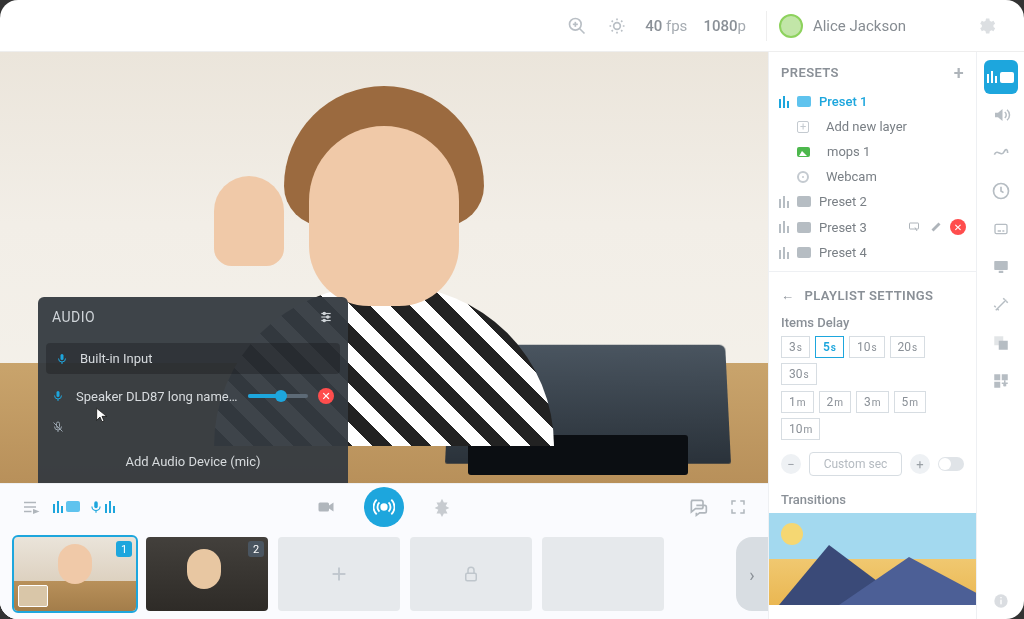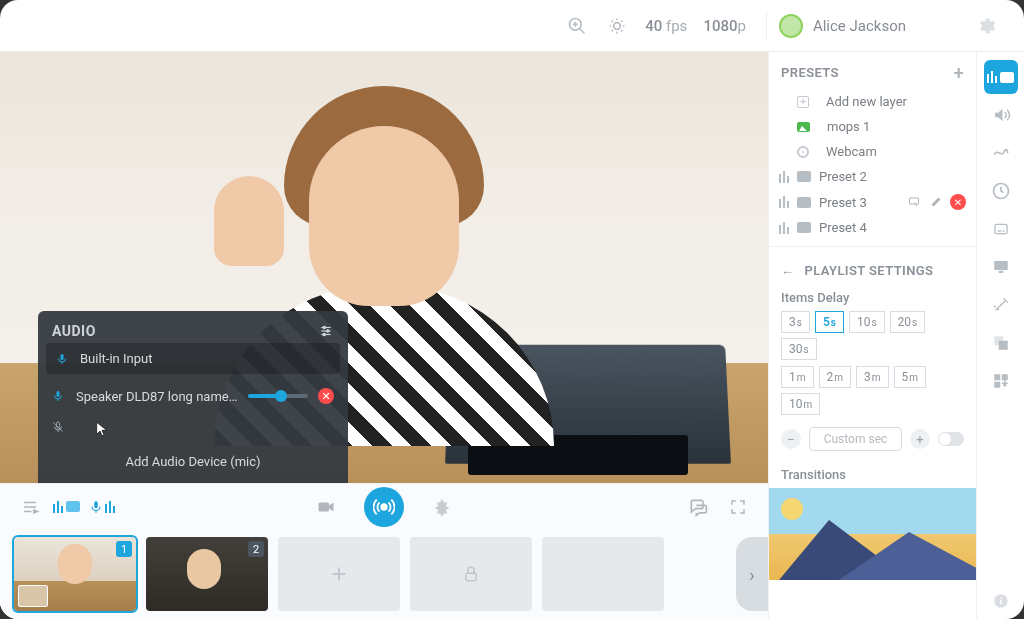--- a/index.html
+++ b/index.html
@@ -20,21 +20,21 @@
 .video-area { flex: 1; position: relative; overflow: hidden; background: linear-gradient(180deg, #ebe5db 0%, #f2eee7 40%, #f5f2eb 100%); }
 .video-person { position: absolute; left: 50%; top: 8%; transform: translateX(-50%); width: 360px; height: 360px; }
 .head { position: absolute; left: 50%; top: 40px; transform: translateX(-50%); width: 150px; height: 180px; background: #f0c9a8; border-radius: 75px 75px 60px 60px; }
 .hair { position: absolute; left: 50%; top: 0; transform: translateX(-50%); width: 200px; height: 140px; background: #9b6a3f; border-radius: 100px 100px 40px 40px; }
 .shirt { position: absolute; left: 50%; bottom: 0; transform: translateX(-50%); width: 340px; height: 160px; background: repeating-linear-gradient(45deg, #222 0 14px, #fff 14px 28px); border-radius: 160px 160px 0 0; }
 .hand { position: absolute; left: 10px; top: 90px; width: 70px; height: 90px; background: #f0c9a8; border-radius: 40px 40px 20px 20px; }
 .desk { position: absolute; left: 0; right: 0; bottom: 0; height: 120px; background: linear-gradient(180deg, #c9a46c 0%, #b8905a 100%); }
 .laptop { position: absolute; right: 40px; bottom: 20px; width: 280px; height: 120px; background: linear-gradient(180deg, #4a5560 0%, #2a323a 100%); border-radius: 6px 6px 2px 2px; transform: perspective(400px) rotateX(8deg); }
 .keyboard { position: absolute; right: 80px; bottom: 8px; width: 220px; height: 40px; background: #0b0e12; border-radius: 3px; }
 .audio-popup { position: absolute; left: 38px; bottom: 0; width: 310px; background: rgba(52,58,64,.95); border-radius: 6px 6px 0 0; color: #fff; font-size: 14px; padding-bottom: 0; z-index: 5; }
-.audio-head { display: flex; align-items: center; justify-content: space-between; padding: 12px 14px 4px; color: #cfd4d8; font-weight: 700; letter-spacing: .5px; }
+.audio-head { display: flex; align-items: center; justify-content: space-between; padding: 12px 14px 18px; color: #cfd4d8; font-weight: 400; letter-spacing: .5px; }
 .audio-item { display: flex; align-items: center; padding: 8px 14px; gap: 10px; color: #d7dbde; position: relative; }
 .audio-item.dark { background: rgba(0,0,0,.22); border-radius: 4px; margin: 0 8px 6px; padding: 8px 10px; }
 .audio-item .mic { width: 14px; height: 14px; flex-shrink: 0; }
 .audio-label { flex: 1; white-space: nowrap; overflow: hidden; text-overflow: ellipsis; font-size: 13px; }
 .slider { width: 60px; height: 4px; background: #5d6a76; border-radius: 2px; position: relative; }
 .slider .fill { position: absolute; left: 0; top: 0; bottom: 0; width: 55%; background: #1da6dd; border-radius: 2px; }
 .slider .knob { position: absolute; left: 55%; top: 50%; transform: translate(-50%,-50%); width: 12px; height: 12px; background: #1da6dd; border-radius: 50%; }
 .del-btn { width: 16px; height: 16px; border-radius: 50%; background: #ff4d4d; color: #fff; display: flex; align-items: center; justify-content: center; font-size: 11px; cursor: pointer; }
 .audio-add { text-align: center; color: #d7dbde; padding: 12px 0 14px; cursor: pointer; font-size: 13px; }
 .cursor { position: absolute; left: 56px; top: 108px; width: 16px; height: 20px; pointer-events:none;}
@@ -299,20 +299,29 @@
         <div class="thumb navbtn">›</div>
       </div>
     </div>
 
     <div class="right-panel">
       <div class="panel-head">
         <span>PRESETS</span>
         <span class="plus">+</span>
       </div>
 
+      <div class="preset-item hi">
+        <span class="bars">
+            <span></span>
+            <span></span>
+            <span></span>
+          </span>
+          <span class="sq blue"></span>
+        <span>Preset 1</span>
+      </div>
       <div class="preset-item sub">
         <span class="plus-mark">+</span>
         <span>Add new layer</span>
       </div>
       <div class="preset-item sub">
         <span class="img-mark"></span>
         <span>mops 1</span>
       </div>
       <div class="preset-item sub">
         <span class="webcam-mark"></span>

